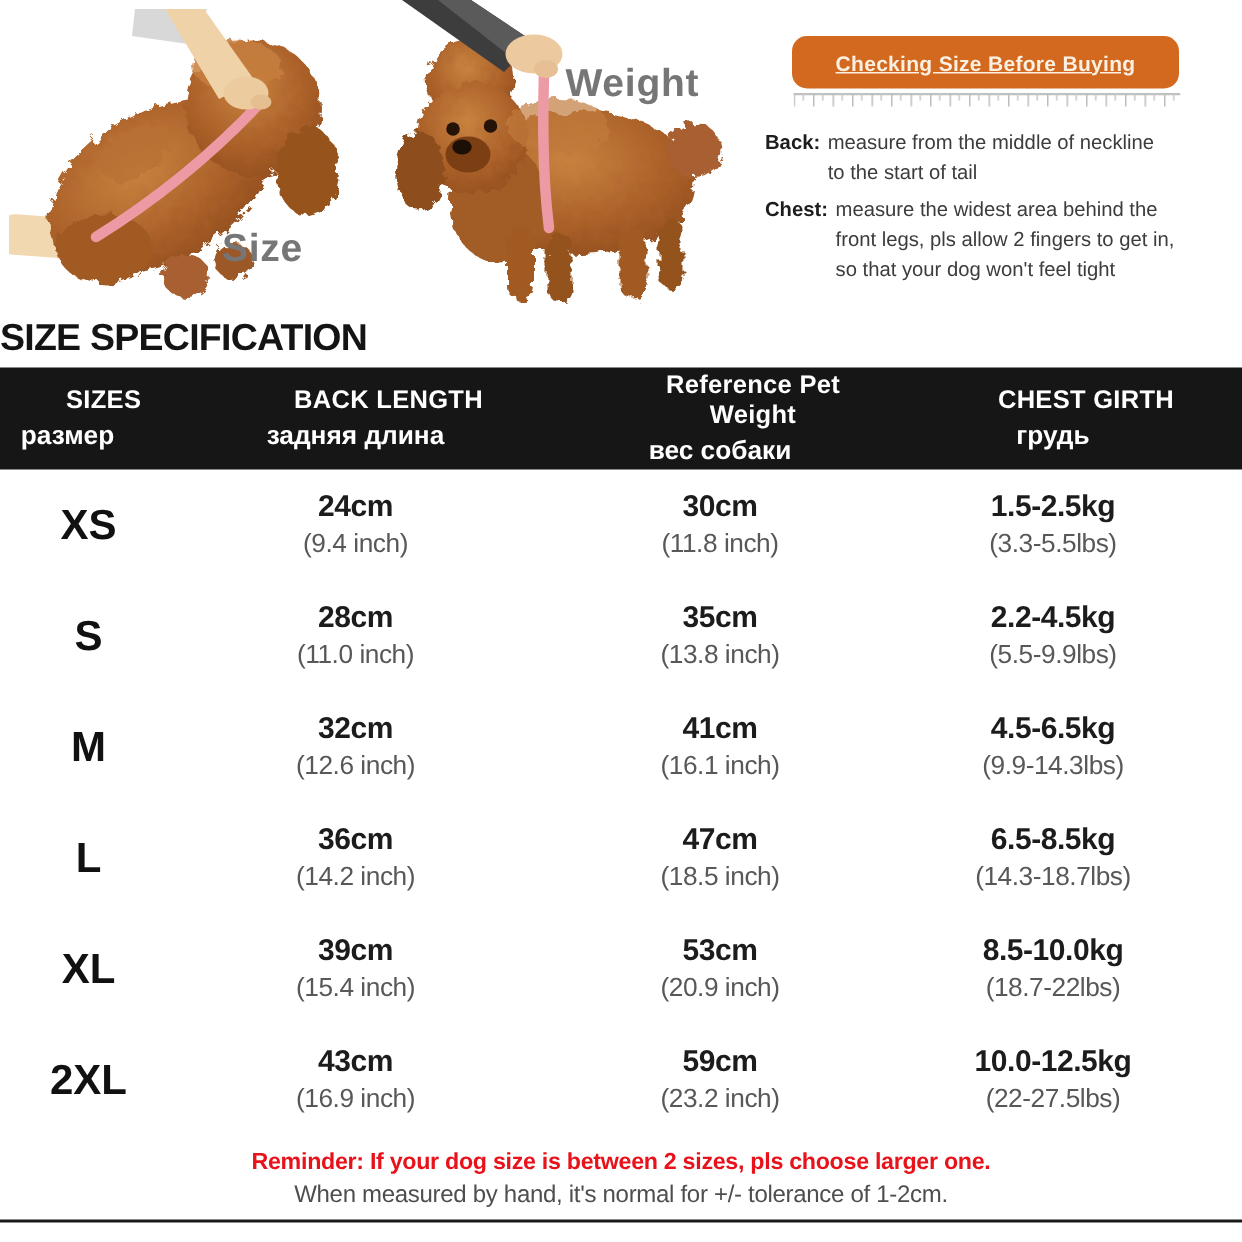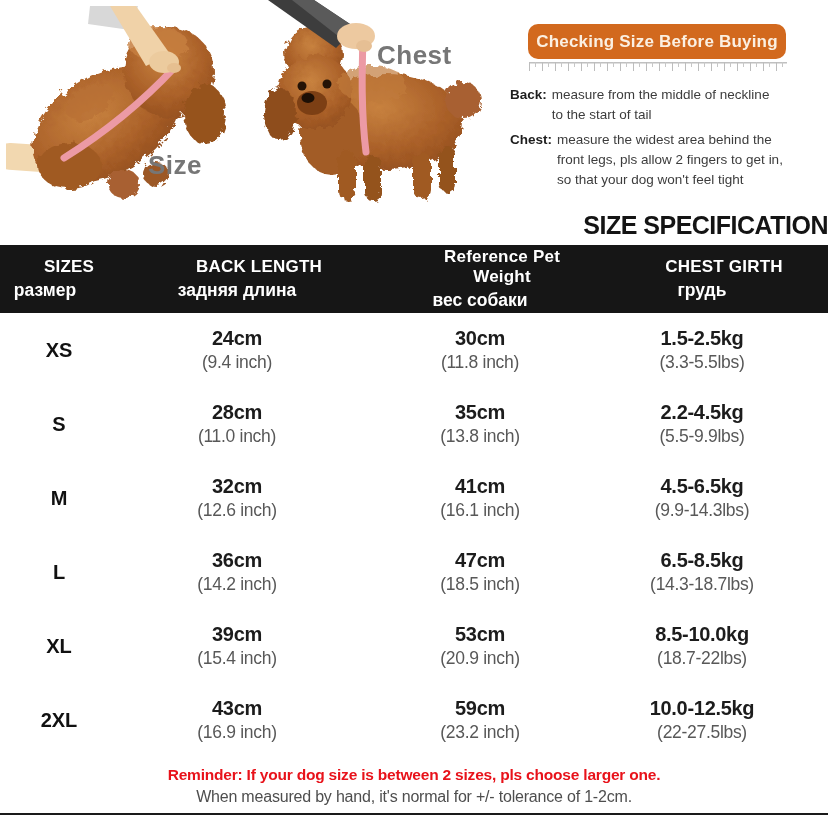--- a/index.html
+++ b/index.html
@@ -10,38 +10,38 @@
   
   .top{position:relative;width:828px;height:205px;}
   .photo{position:absolute;}
   .photo-label{position:absolute;font-weight:700;font-size:26px;color:#767676;letter-spacing:0.5px;}
   .lbl-back{left:148px;top:150px;}
   .lbl-chest{left:377px;top:40px;}
   .size-btn{
     position:absolute;left:528px;top:24px;width:258px;height:35px;
     background:#d2691e;border-radius:10px;display:flex;align-items:center;justify-content:center;
   }
-  .size-btn span{color:#fbf0e2;font-size:17px;font-weight:600;letter-spacing:0.2px;}
+  .size-btn span{color:#fbf0e2;font-size:14px;font-weight:600;letter-spacing:0.2px;text-decoration:underline;}
   .ruler{position:absolute;left:529px;top:62px;}
   .instructions{position:absolute;left:510px;top:85px;width:316px;font-size:13.5px;line-height:20px;}
   .instr{display:flex;gap:5px;margin-bottom:5px;}
   .instr .term{font-weight:700;color:#1d1d1d;white-space:nowrap;}
   .instr .txt{color:#3c3c3c;white-space:pre-line;}
   
-  .title-block{height:40px;display:flex;align-items:center;justify-content:flex-end;}
+  .title-block{height:40px;display:flex;align-items:center;justify-content:flex-start;}
   .title-block h1{margin:0;font-size:25px;font-weight:700;color:#141414;letter-spacing:-0.5px;}
   
   .cols{display:grid;grid-template-columns:90px 294px 192px 252px;}
   .thead{background:#161616;height:68px;align-items:center;}
   .hcell{text-align:center;color:#ffffff;}
   .h-en{font-size:17px;font-weight:700;letter-spacing:0.2px;margin-left:44px;}
   .h-ru{font-size:17.5px;font-weight:700;margin-top:3px;}
   .trow{height:74px;align-items:center;}
   .cell{text-align:center;}
-  .sz{font-size:20px;font-weight:700;color:#111111;padding-left:28px;}
+  .sz{font-size:28px;font-weight:700;color:#111111;padding-left:28px;}
   .v1{font-size:20px;font-weight:700;color:#1c1c1c;letter-spacing:-0.3px;}
   .v2{font-size:17.5px;color:#585858;margin-top:2px;letter-spacing:-0.3px;}
   
   .footer{position:relative;height:69px;}
   .reminder{padding-top:9px;text-align:center;font-size:15.5px;font-weight:700;color:#e8121a;letter-spacing:-0.2px;}
   .tolerance{margin-top:4px;text-align:center;font-size:16px;color:#4e4e4e;letter-spacing:-0.2px;}
   .bottom-rule{position:absolute;left:0;bottom:11px;width:828px;height:2px;background:#1a1a1a;}
 </style>
 </head>
 <body>
@@ -122,21 +122,21 @@
 
       <path d="M111 36 C 110 72, 109 112, 114 152" stroke="#ec9aa4" stroke-width="7" fill="none" stroke-linecap="round"></path>
 
       <g>
         <polygon points="16,0 62,0 104,28 84,48" fill="#3d3d3d"></polygon>
         <polygon points="40,0 62,0 98,24 86,36" fill="#5a5a5a"></polygon>
         <ellipse cx="104" cy="36" rx="19" ry="13" fill="#edc9a0"></ellipse>
         <ellipse cx="112" cy="46" rx="8" ry="6" fill="#e6bf94"></ellipse>
       </g>
     </svg>
-    <div class="photo-label lbl-chest">Chest</div>
+    <div class="photo-label lbl-chest">Weight</div>
 
     <div class="size-btn">
       <span>Checking Size Before Buying</span>
     </div>
 
     <svg class="ruler" width="258" height="13">
       <line x1="0" y1="0.75" x2="258" y2="0.75" stroke="#c0c0c0" stroke-width="1.5"></line>
       <rect x="0" y="0" width="258" height="13" fill="url(#ticks)"></rect>
     </svg>
 

